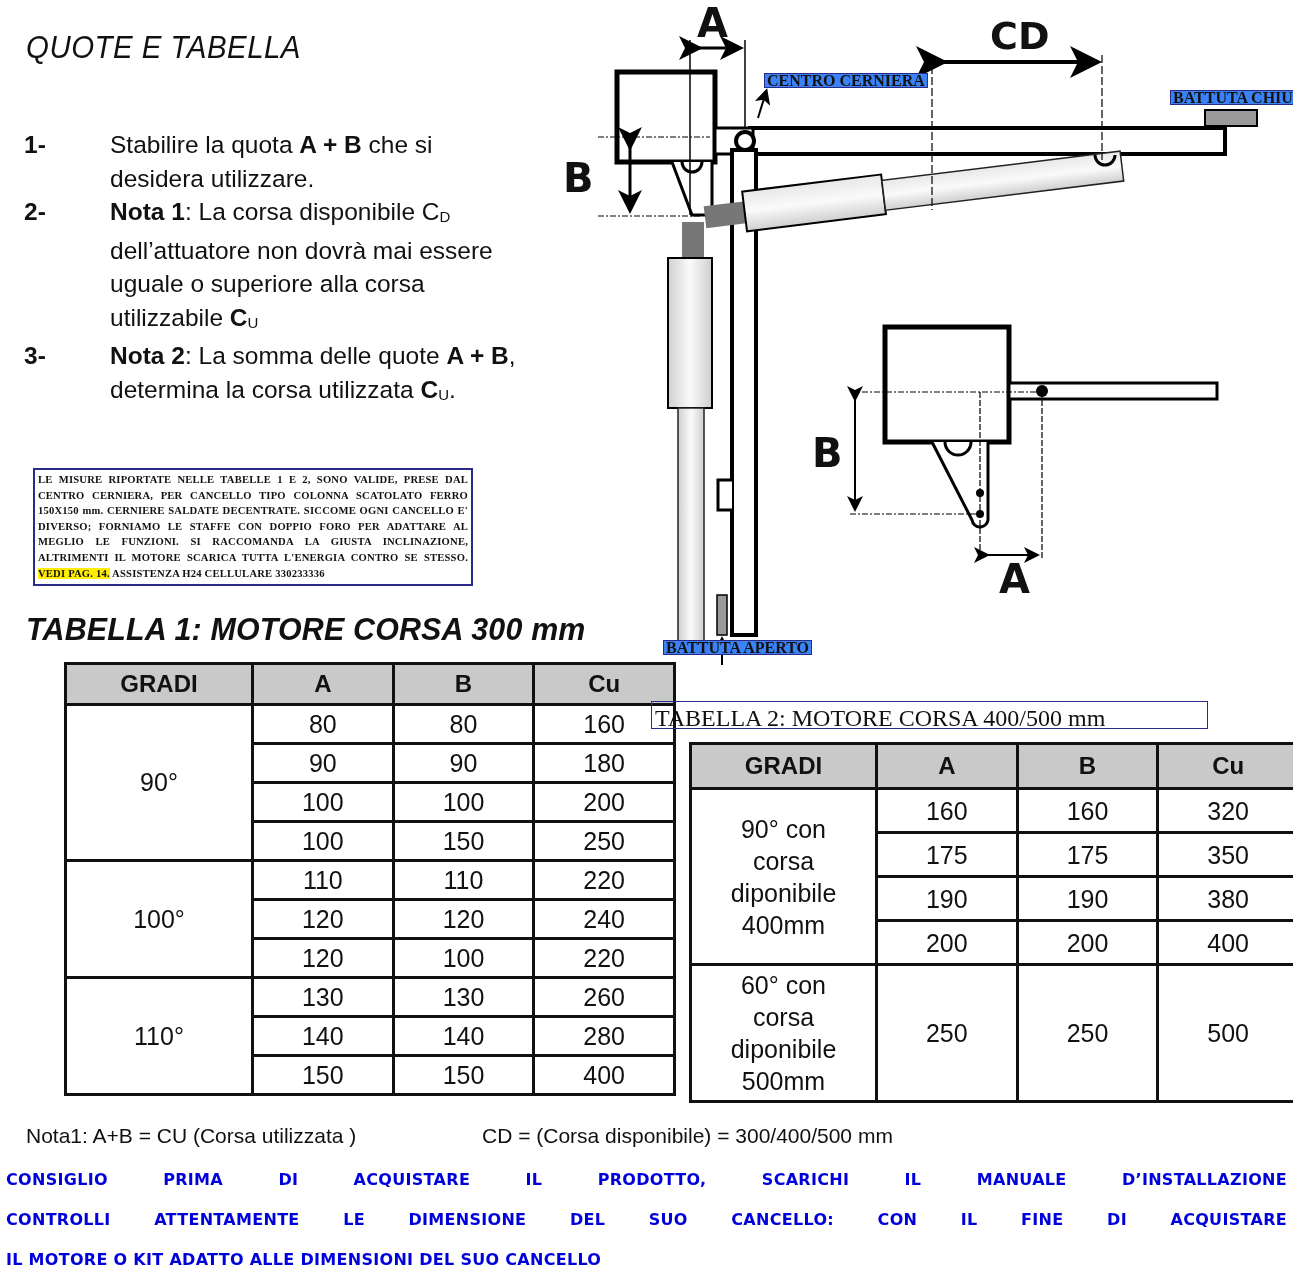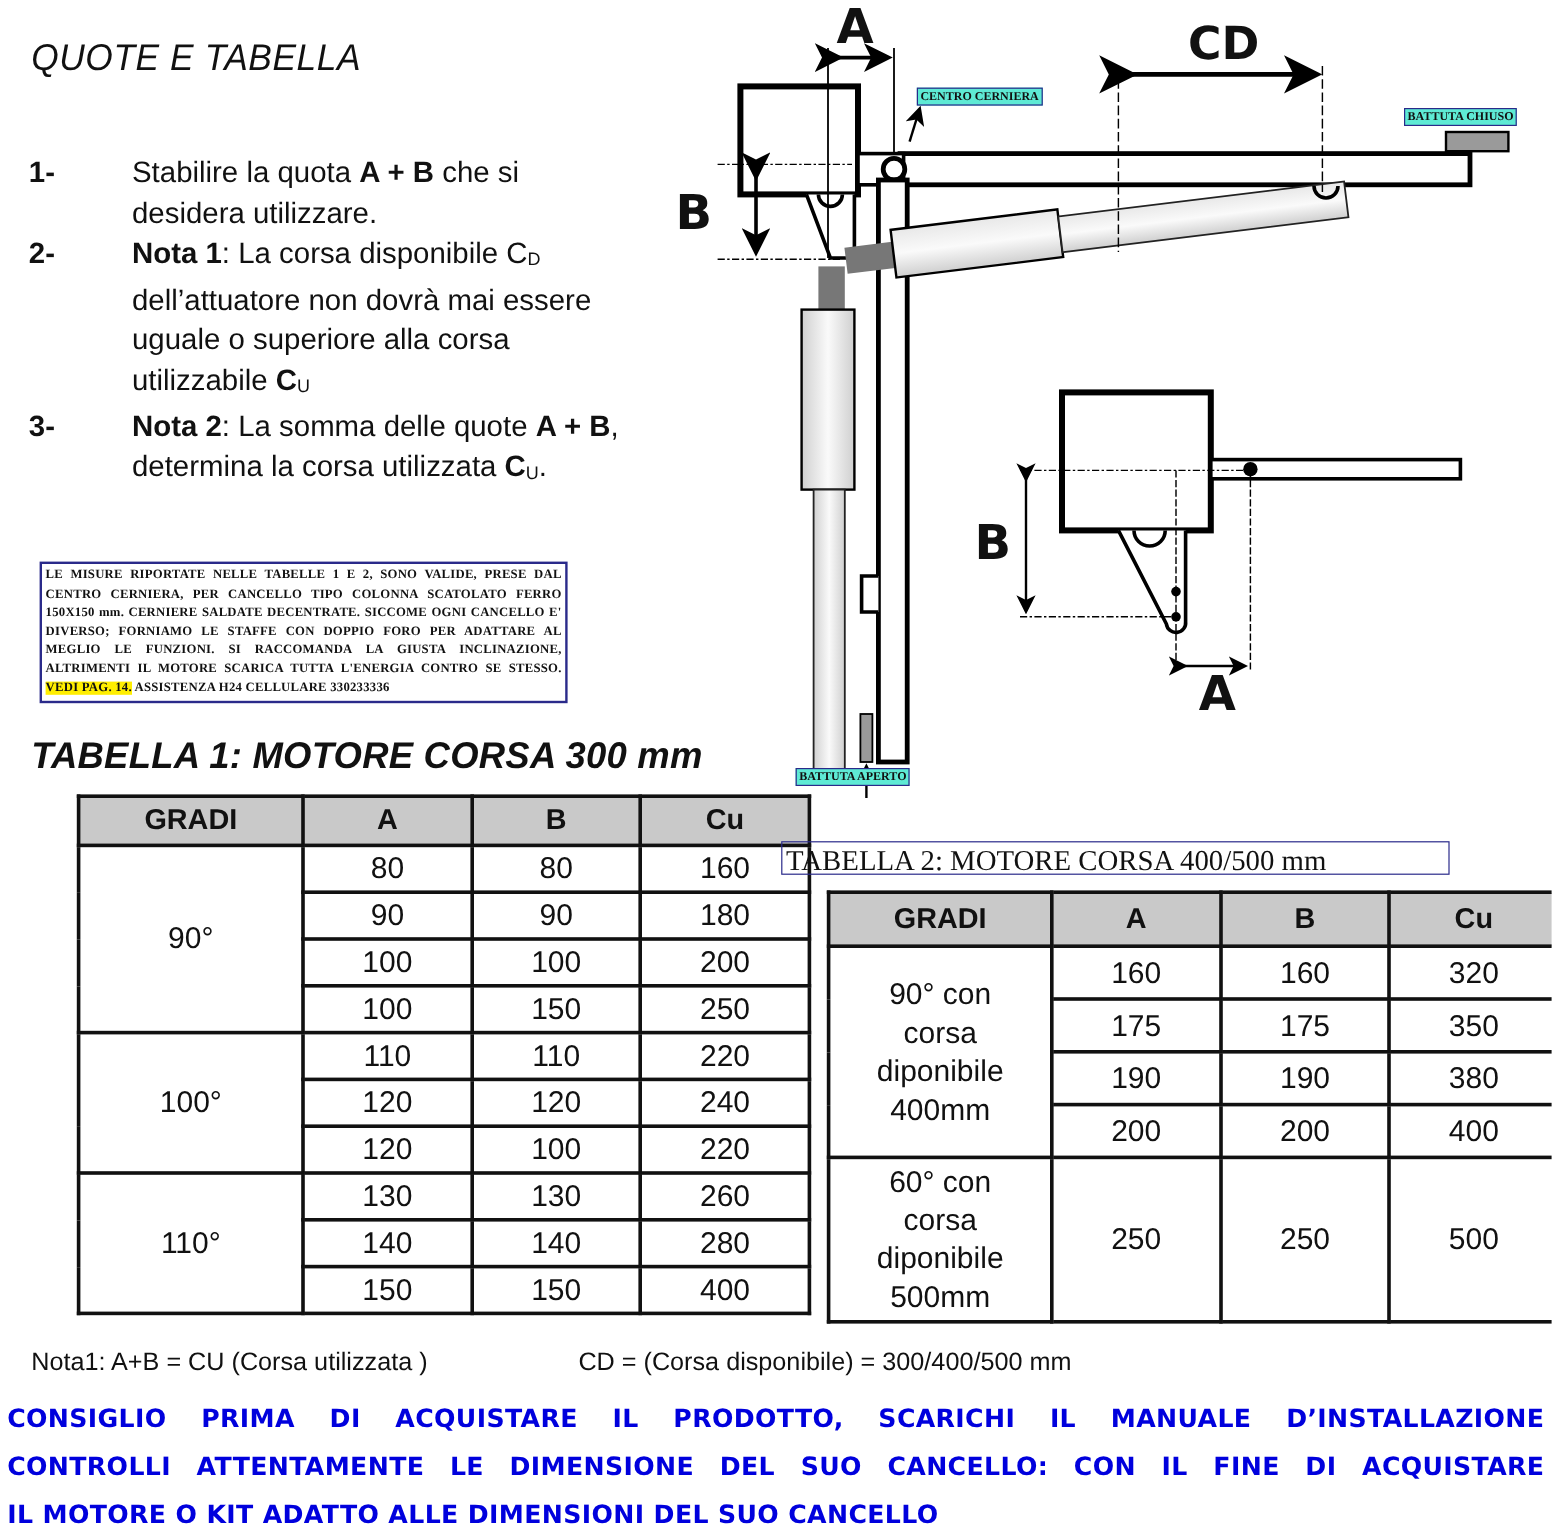--- a/index.html
+++ b/index.html
@@ -32,27 +32,27 @@
   table.t1 { left:26px; top:662px; width:612px; }
   table.t1 th { height:38px; }
   table.t1 td { height:36px; }
   table.t2 { left:651px; top:742px; width:611px; }
   table.t2 th { height:42px; }
   table.t2 td { height:41px; line-height:32px; }
 
   
   .nota1 { left:26px; top:1124px; font-size:21px; }
   .nota-cd { left:482px; top:1124px; font-size:21px; }
-  .blue { left:6px; width:1281px; font-family:"DejaVu Sans", sans-serif; font-weight:bold; color:#0000dd; font-size:21px; letter-spacing:0.3px; }
+  .blue { left:6px; width:1281px; font-family:"DejaVu Sans", sans-serif; font-weight:bold; color:#0000dd; font-size:16px; letter-spacing:0.3px; }
   .blue.l1 { top:1170px; text-align:justify; text-align-last:justify; }
   .blue.l2 { top:1210px; text-align:justify; text-align-last:justify; }
   .blue.l3 { top:1250px; }
 
   
-  .lbl-box { position:absolute; border:1.5px solid #2a2a8a; font-family:"Liberation Serif", serif; font-weight:bold; font-size:10px; line-height:13px; padding:0 2px; background:#5eead4; white-space:nowrap; }
+  .lbl-box { position:absolute; border:1.5px solid #2a2a8a; font-family:"Liberation Serif", serif; font-weight:bold; font-size:16px; line-height:13px; padding:0 2px; background:#3b82f6; white-space:nowrap; }
   .big-letter { position:absolute; font-family:"DejaVu Sans", sans-serif; font-weight:bold; font-size:40px; }
 </style>
 </head>
 <body>
 
 <div class="abs title">QUOTE  E TABELLA</div>
 
 <div class="abs steps">
   <div class="step">
     <span class="num">1-</span>

